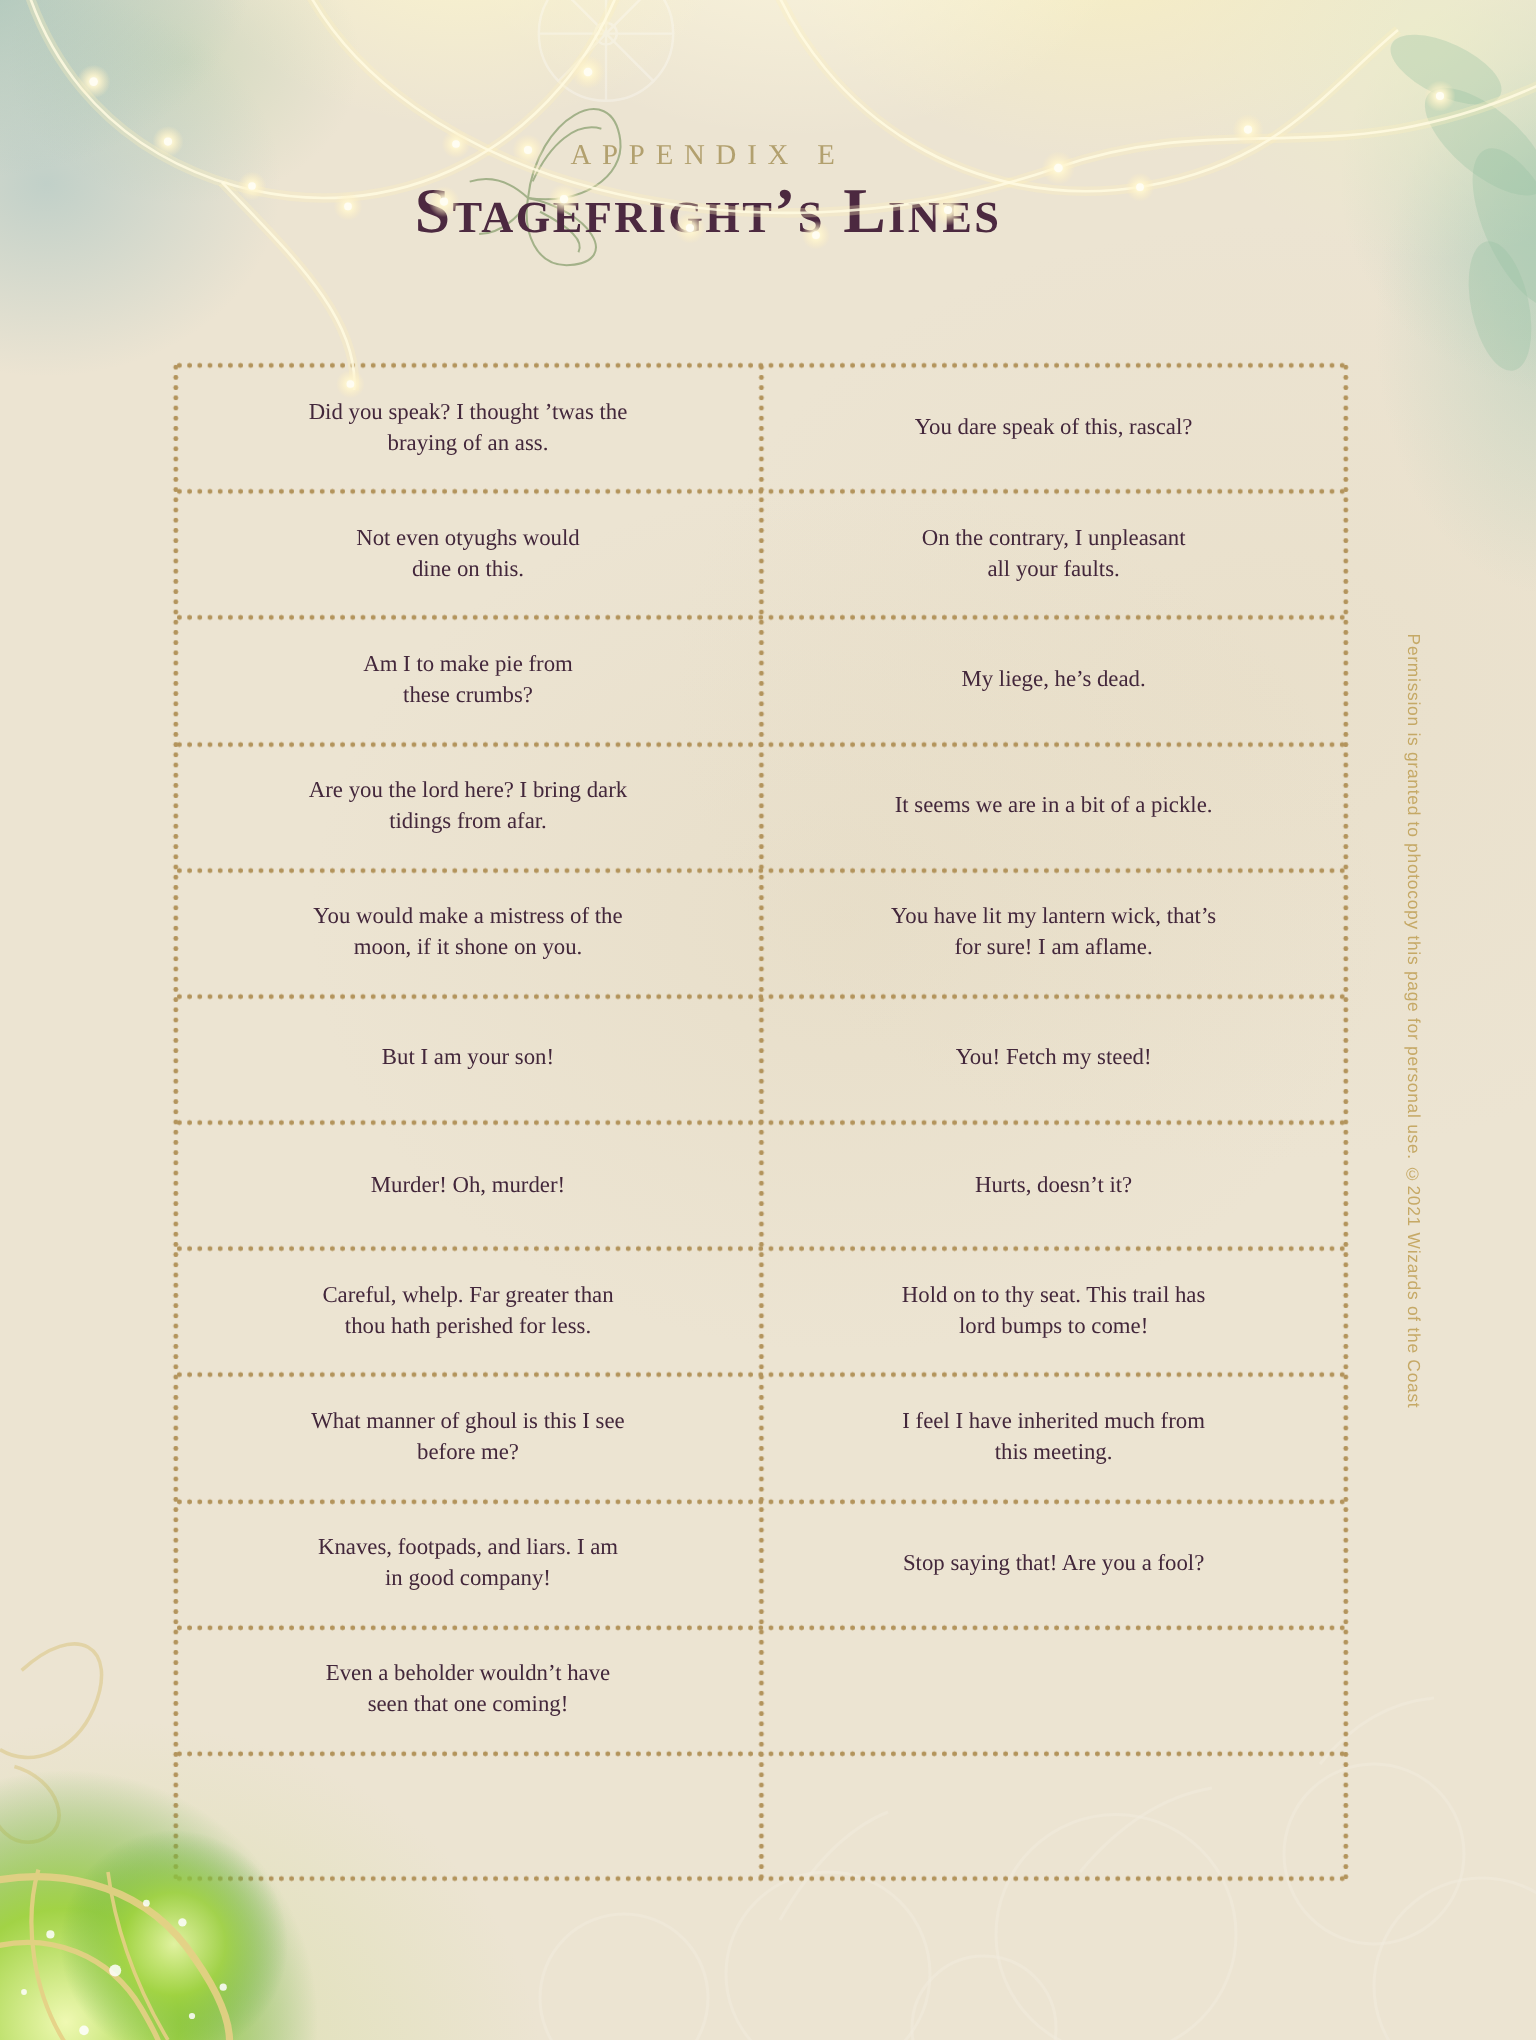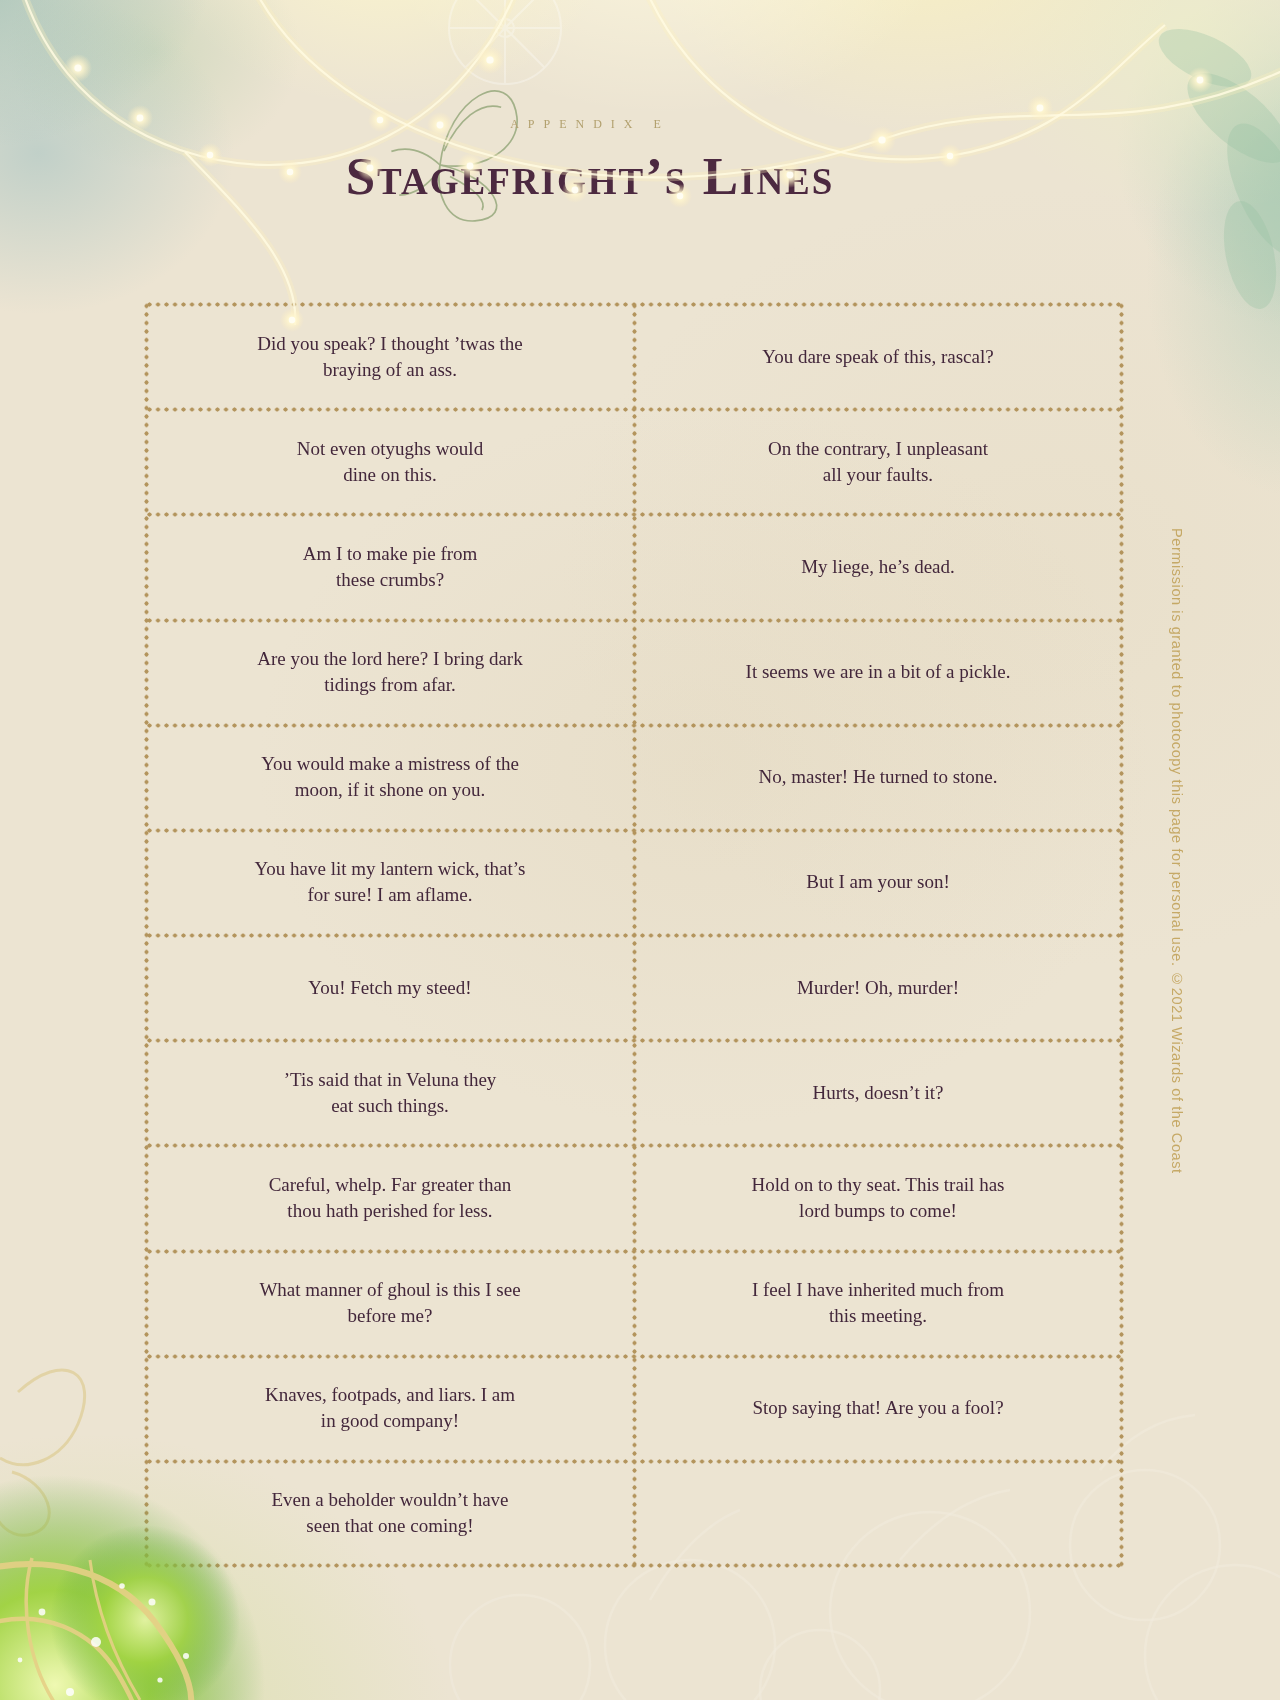--- a/index.html
+++ b/index.html
@@ -19,21 +19,21 @@
       radial-gradient(210px 320px at 101% 16%, rgba(148,194,174,.38), transparent 70%),
       radial-gradient(520px 430px at 7% 102%, rgba(196,219,125,.42), transparent 70%),
       radial-gradient(640px 520px at 55% 45%, rgba(216,202,170,.22), transparent 70%),
       radial-gradient(700px 560px at 82% 34%, rgba(224,211,182,.26), transparent 70%),
       #ece4d2;}
   .deco{position:absolute;left:0;top:0;pointer-events:none;}
   .deco.back{z-index:1;}
   .deco.front{z-index:3;}
   
   .appendix{position:absolute;top:117px;left:0;width:1180px;text-align:center;z-index:2;
-            font-size:12px;letter-spacing:9px;color:#b2a06e;}
+            font-size:24px;letter-spacing:9px;color:#b2a06e;}
   .title{position:absolute;top:146px;left:0;width:1180px;text-align:center;z-index:2;
          font-variant:small-caps;font-weight:bold;font-size:53px;letter-spacing:2px;color:#4c2940;}
   
   .sheet{position:absolute;left:146px;top:304px;width:976px;height:1262px;z-index:2;}
   .cells{position:absolute;inset:0;display:grid;grid-template-columns:1fr 1fr;
          grid-template-rows:repeat(12,1fr);}
   .cell{display:flex;align-items:center;justify-content:center;text-align:center;
         white-space:pre-line;font-size:19px;line-height:26px;color:#43273b;
         padding:0 28px;}
   .hdots{position:absolute;left:-2px;width:980px;height:5px;
@@ -104,28 +104,25 @@
       <div class="cell">On the contrary, I unpleasant
 all your faults.</div>
       <div class="cell">Am I to make pie from
 these crumbs?</div>
       <div class="cell">My liege, he’s dead.</div>
       <div class="cell">Are you the lord here? I bring dark
 tidings from afar.</div>
       <div class="cell">It seems we are in a bit of a pickle.</div>
       <div class="cell">You would make a mistress of the
 moon, if it shone on you.</div>
-      <div class="cell">No, master! He turned to stone.</div>
       <div class="cell">You have lit my lantern wick, that’s
 for sure! I am aflame.</div>
       <div class="cell">But I am your son!</div>
       <div class="cell">You! Fetch my steed!</div>
       <div class="cell">Murder! Oh, murder!</div>
-      <div class="cell">’Tis said that in Veluna they
-eat such things.</div>
       <div class="cell">Hurts, doesn’t it?</div>
       <div class="cell">Careful, whelp. Far greater than
 thou hath perished for less.</div>
       <div class="cell">Hold on to thy seat. This trail has
 lord bumps to come!</div>
       <div class="cell">What manner of ghoul is this I see
 before me?</div>
       <div class="cell">I feel I have inherited much from
 this meeting.</div>
       <div class="cell">Knaves, footpads, and liars. I am

